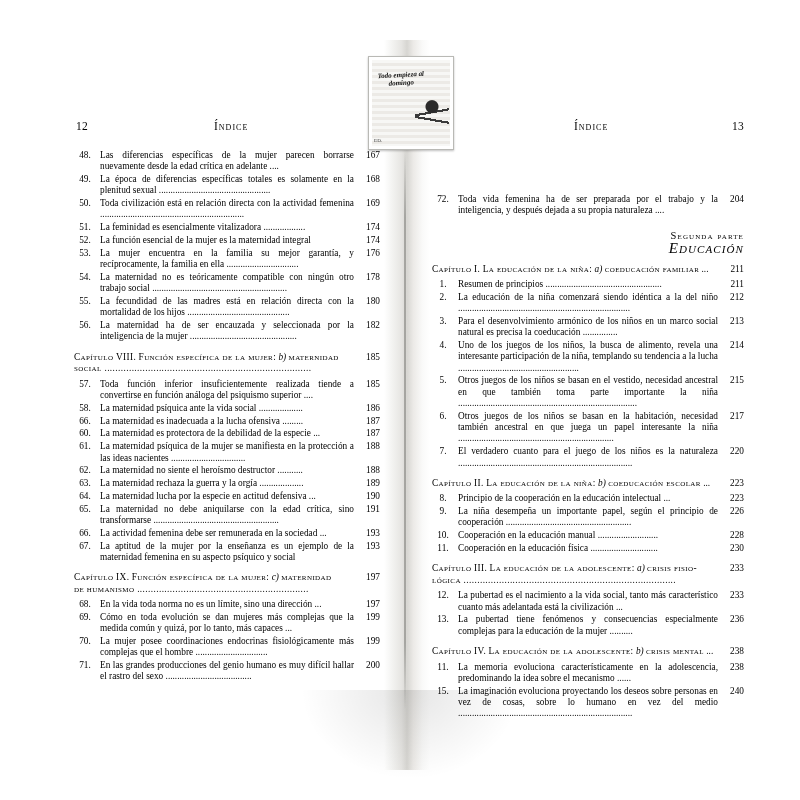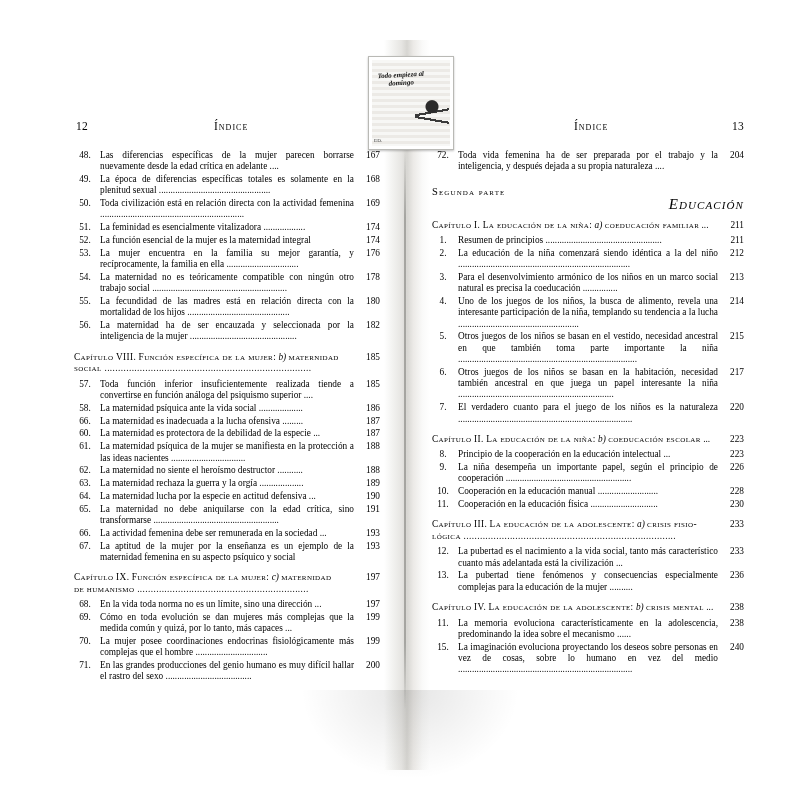--- a/index.html
+++ b/index.html
@@ -131,21 +131,21 @@
   .folio.title-right{ left: 150px; font-variant: small-caps; letter-spacing: 1px; }
 
   .toc {
     position: absolute;
     top: 150px;
     left: 14px;
     width: 306px;
     font-size: 9.3px;
     line-height: 11.3px;
   }
-  .page.right .toc { left: 8px; width: 312px; }
+  .page.right .toc { left: 8px; width: 312px; margin-top: 44px; }
 
   
   .entry {
     position: relative;
     margin: 0 0 1.5px 0;
     padding-left: 26px;
   }
   .entry .num {
     position: absolute;
     left: 0;
@@ -190,21 +190,21 @@
     width: 24px;
     text-align: right;
   }
   .chap .cont {
     display: block;
     font-variant: small-caps;
     letter-spacing: .4px;
   }
 
   .part-title {
-    text-align: left;
+    text-align: right;
     font-variant: small-caps;
     letter-spacing: 1.1px;
     font-size: 10.5px;
     margin: 12px 0 0 0;
     line-height: 13px;
   }
   .part-sub {
     text-align: right;
     font-variant: small-caps;
     letter-spacing: 1.1px;

